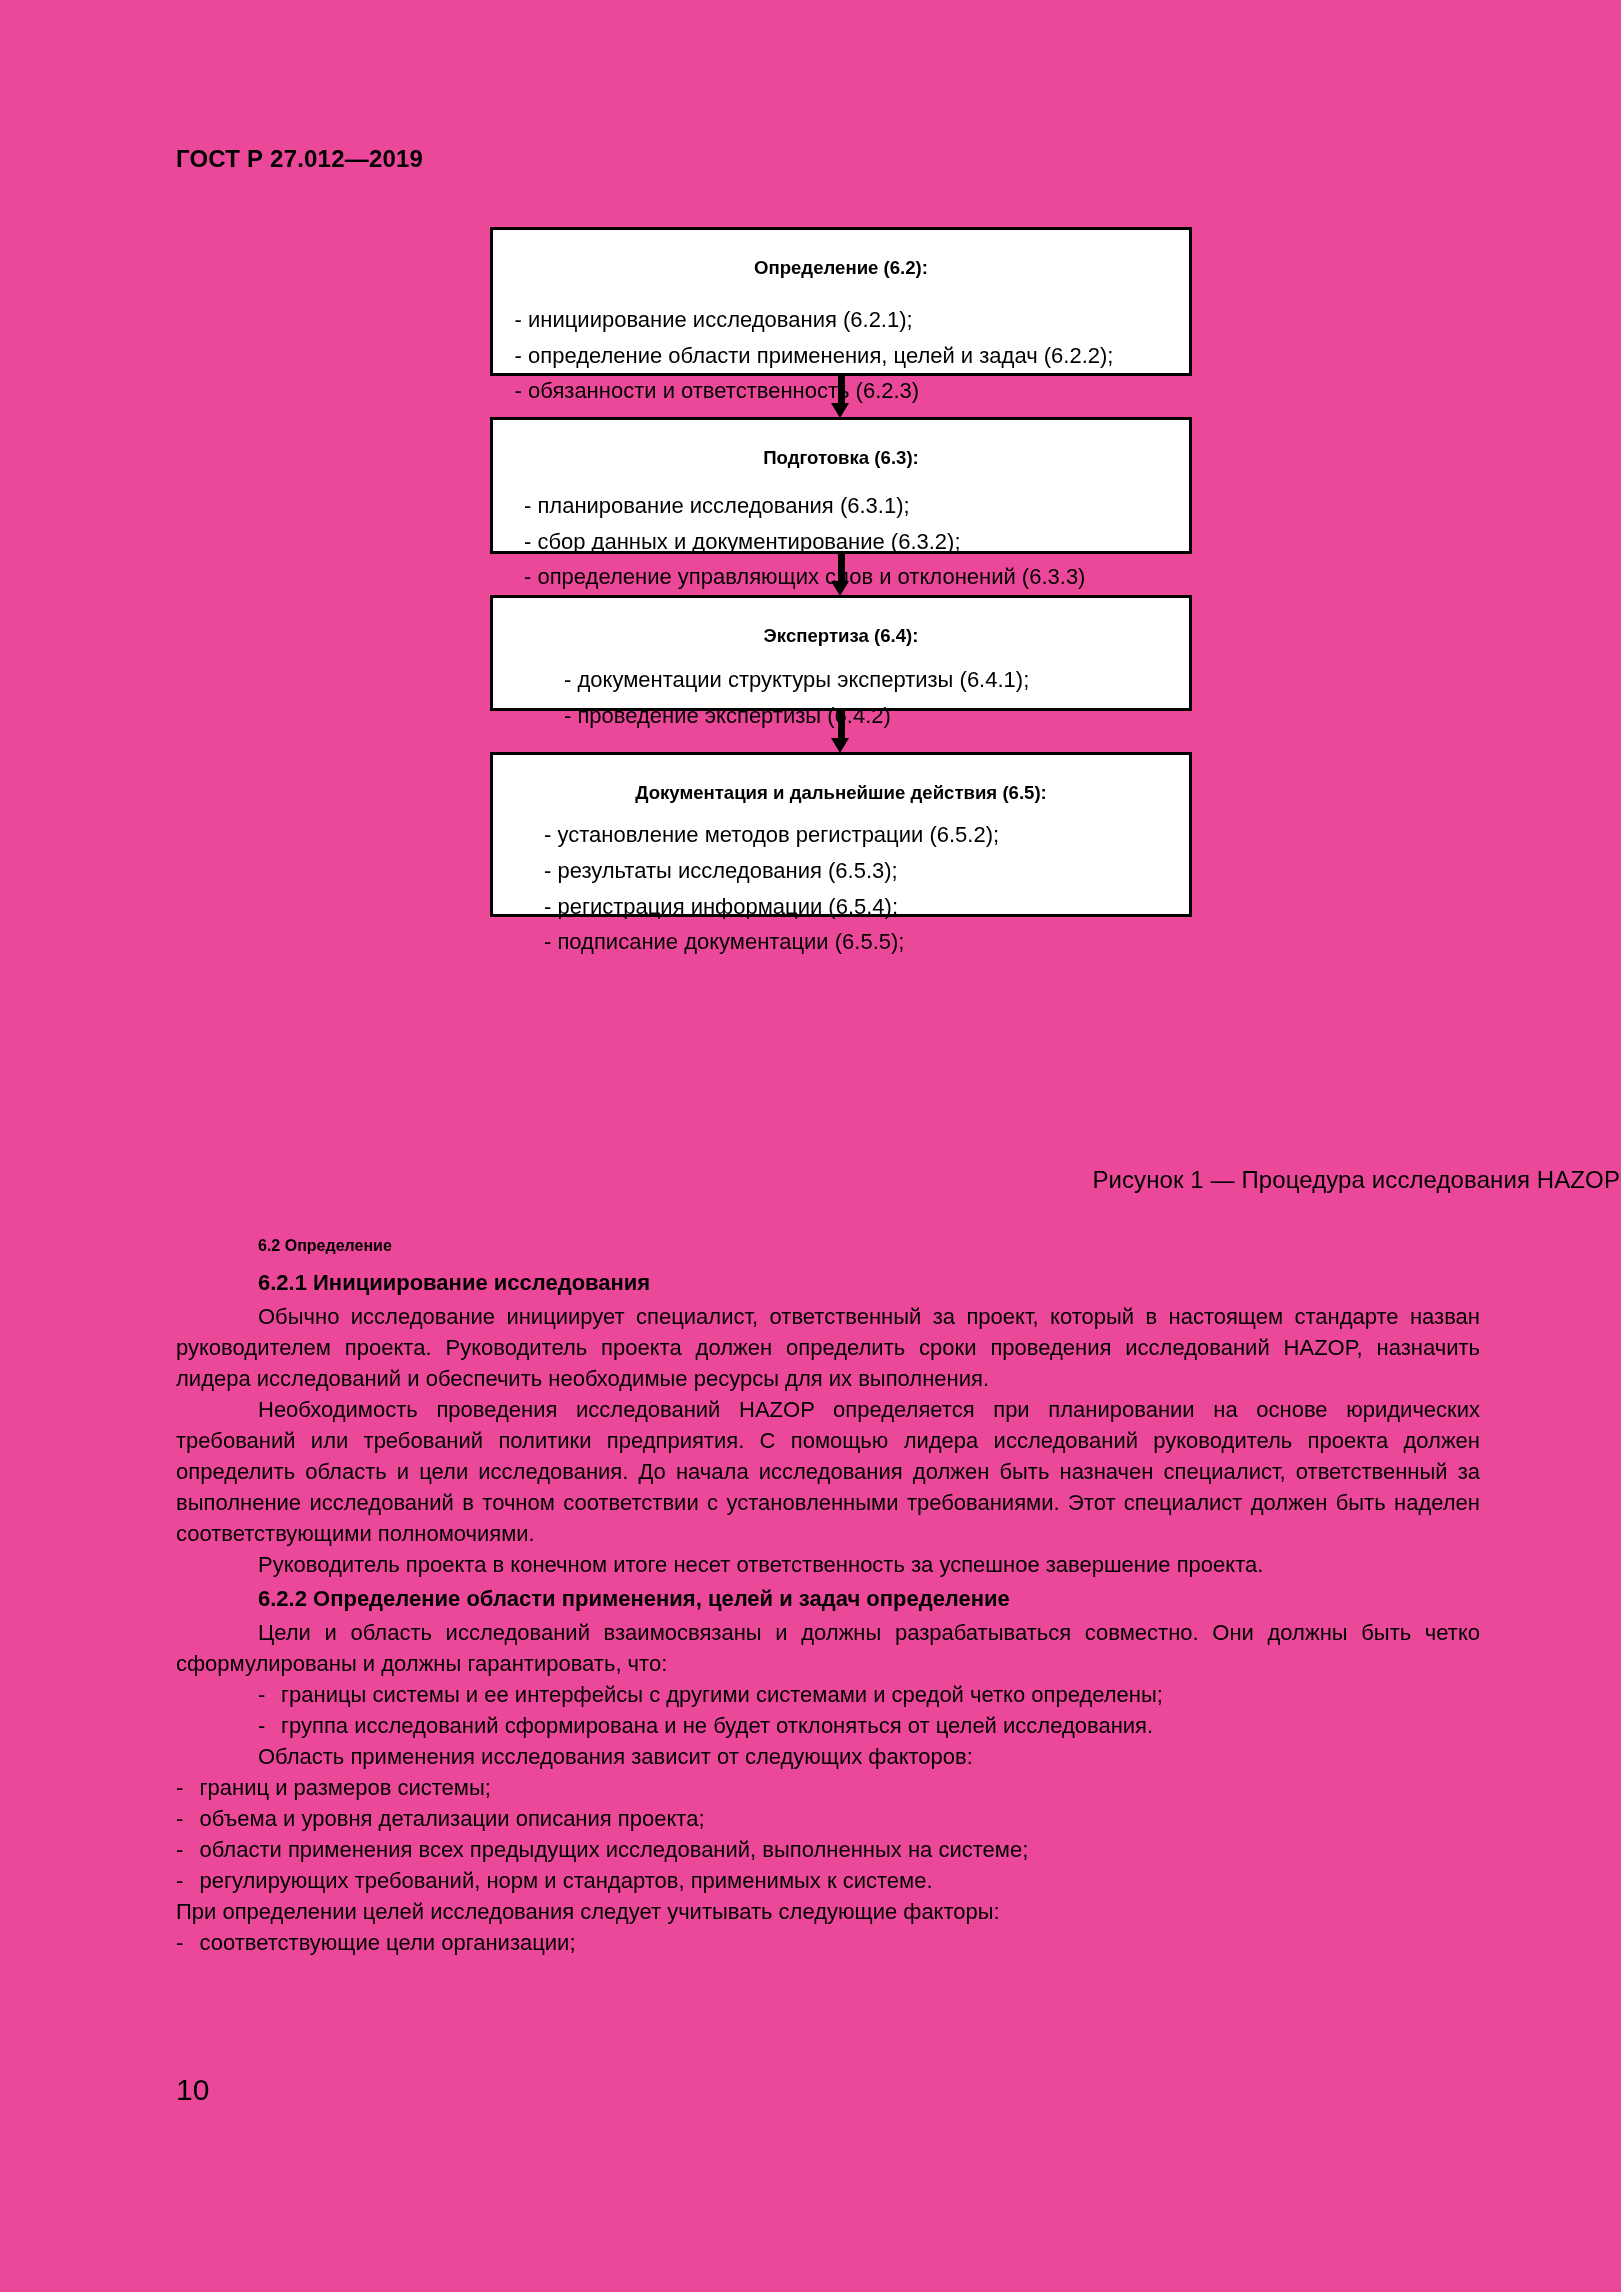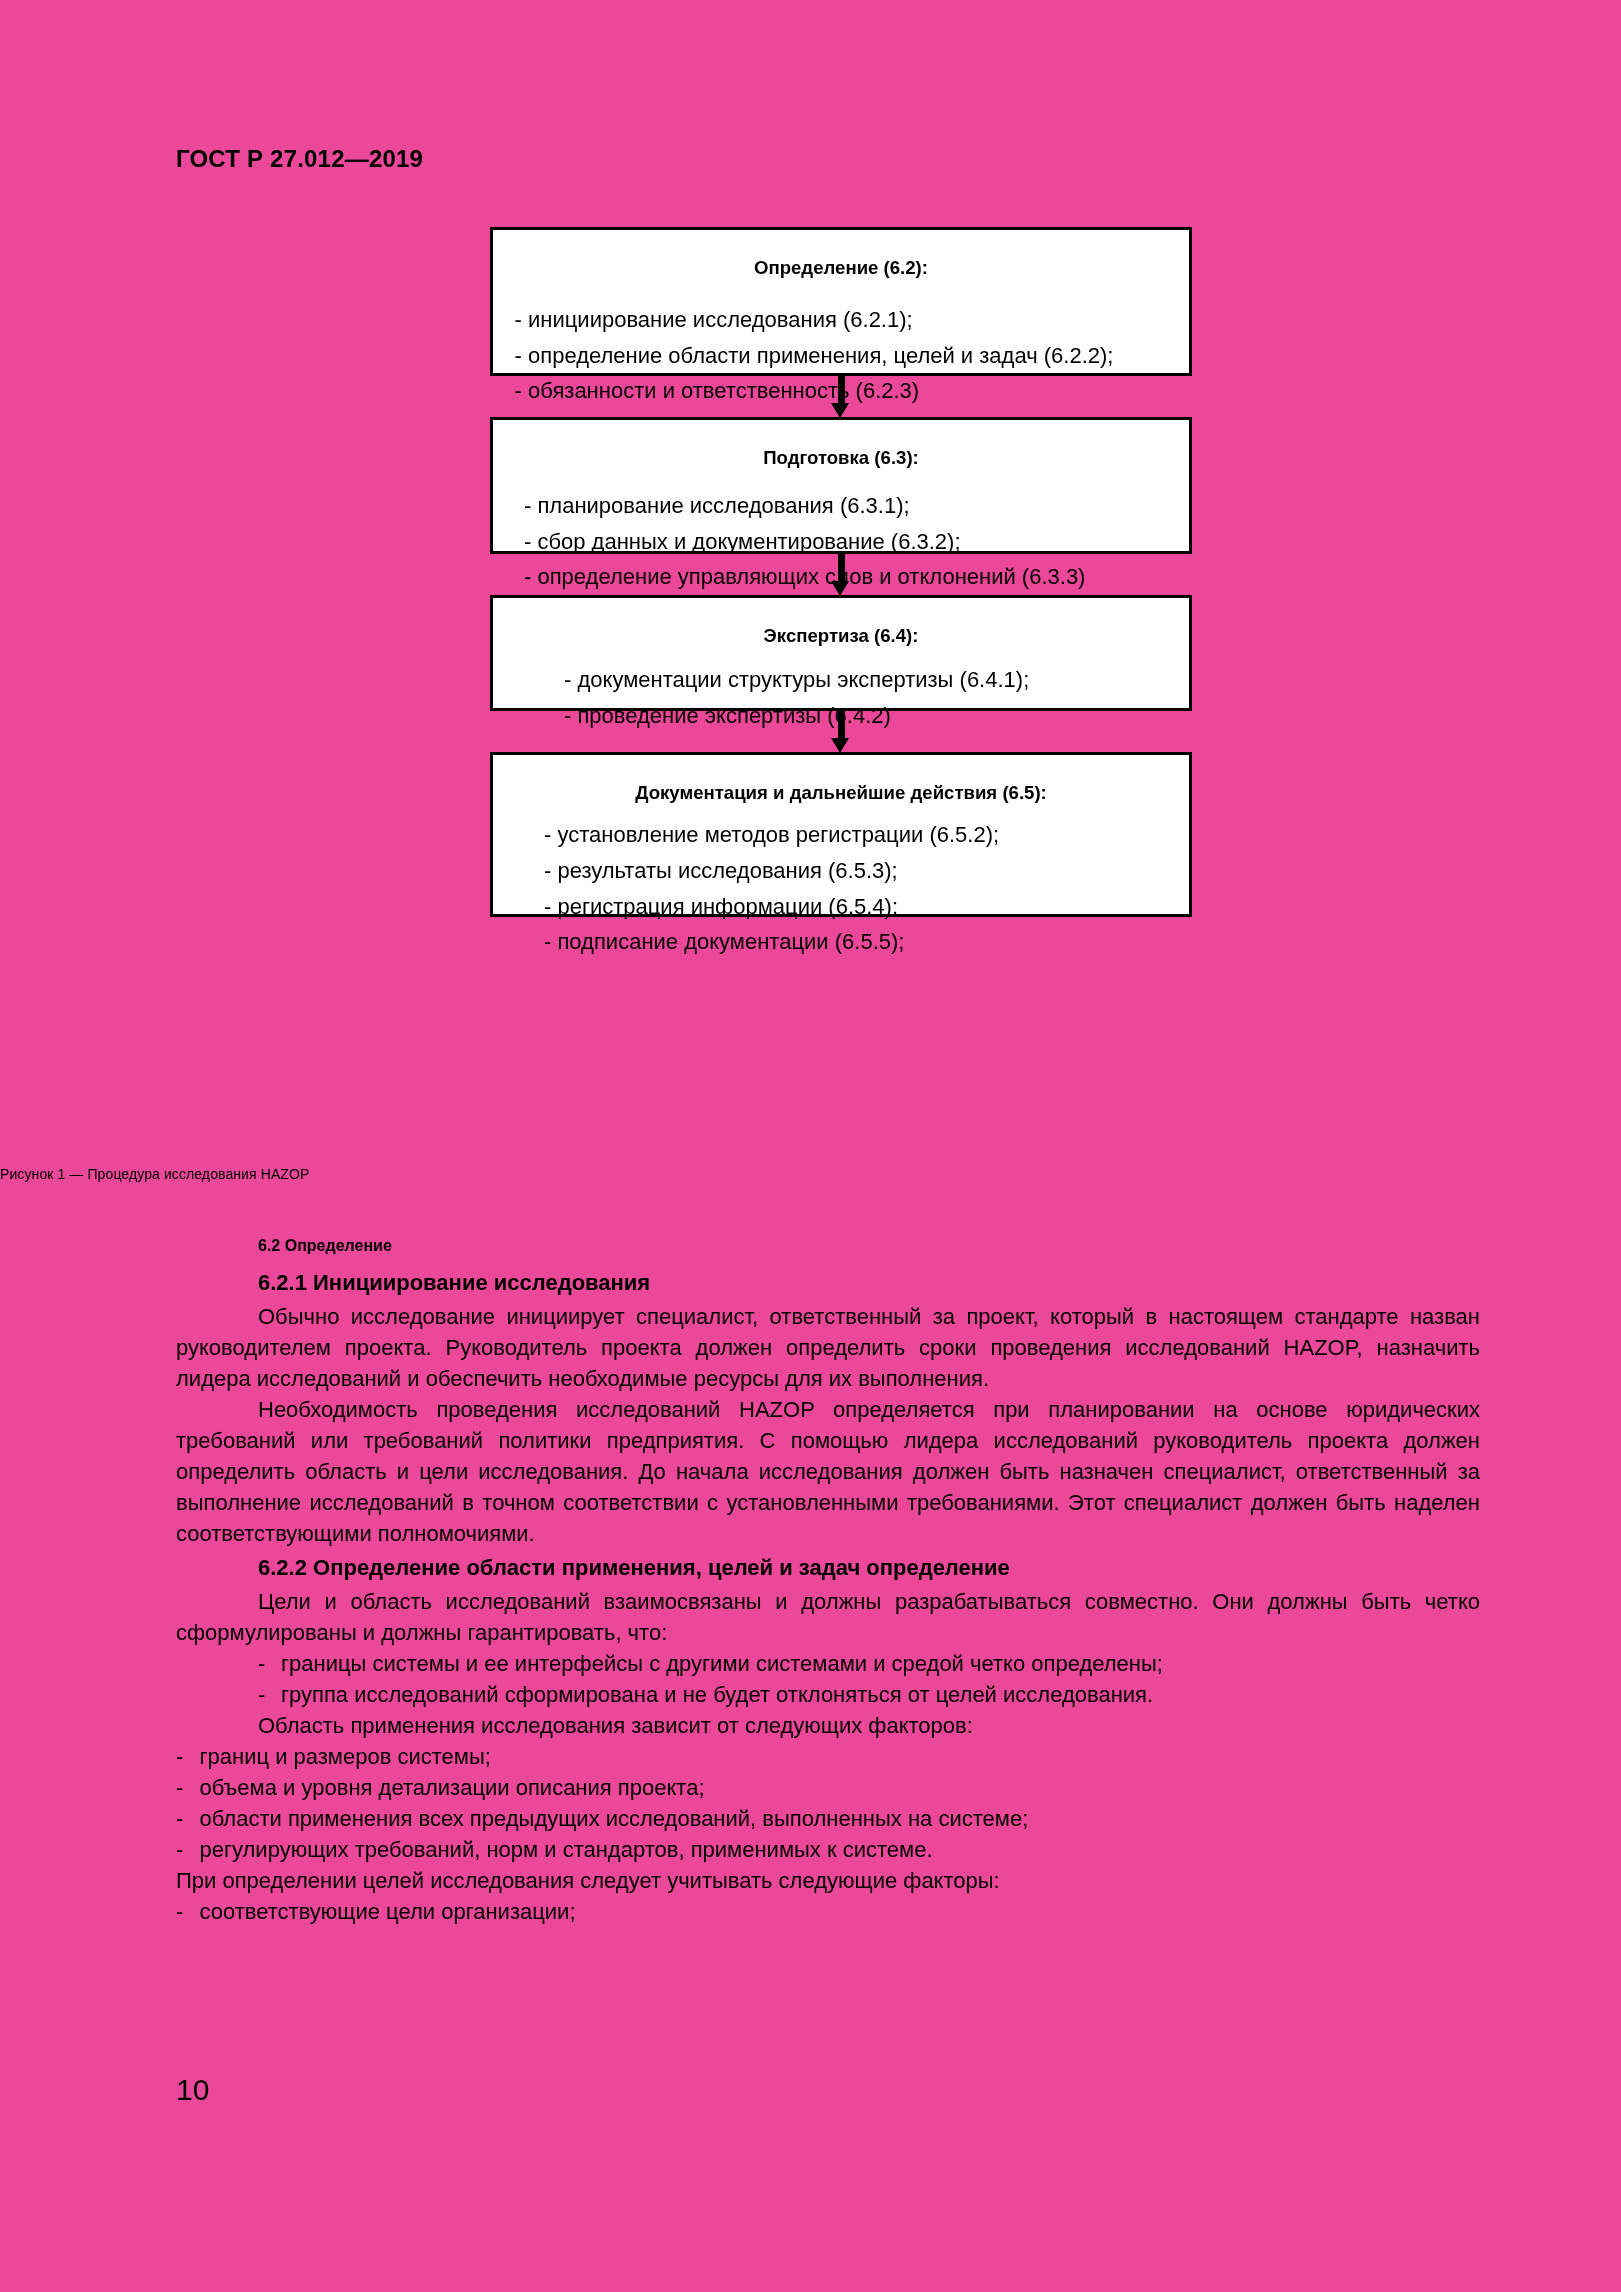--- a/index.html
+++ b/index.html
@@ -95,22 +95,22 @@
     border-left: 9.8px solid transparent;
     border-right: 9.8px solid transparent;
     border-top: 15.7px solid #000;
   }
 
   .caption {
     position: absolute;
     left: 0;
     right: 1px;
     top: 1166px;
-    text-align: left;
-    font-size: 14px;
+    text-align: right;
+    font-size: 24px;
     letter-spacing: 0.1px;
   }
 
   
   .body {
     position: absolute;
     left: 176px;
     top: 1227px;
     width: 1304px;
     font-size: 22px;
@@ -238,20 +238,21 @@
   <div class="caption">Рисунок 1 — Процедура исследования HAZOP</div>
 
   <div class="body">
 
     <div class="h2">6.2 Определение</div>
 
     <div class="h3">6.2.1 Инициирование исследования</div>
 
     <p class="para">Обычно исследование инициирует специалист, ответственный за проект, который в настоящем стандарте назван руководителем проекта. Руководитель проекта должен определить сроки проведения исследований HAZOP, назначить лидера исследований и обеспечить необходимые ресурсы для их выполнения.</p>
     <p class="para">Необходимость проведения исследований HAZOP определяется при планировании на основе юридических требований или требований политики предприятия. С помощью лидера исследований руководитель проекта должен определить область и цели исследования. До начала исследования должен быть назначен специалист, ответственный за выполнение исследований в точном соответствии с установленными требованиями. Этот специалист должен быть наделен соответствующими полномочиями.</p>
+    <p class="para nojust">Руководитель проекта в конечном итоге несет ответственность за успешное завершение проекта.</p>
 
     <div class="h3">6.2.2 Определение области применения, целей и задач определение</div>
 
     <p class="para">Цели и область исследований взаимосвязаны и должны разрабатываться совместно. Они должны быть четко сформулированы и должны гарантировать, что:</p>
 
     <ul class="dash">
       <li><span class="d">-</span><span>границы системы и ее интерфейсы с другими системами и средой четко определены;</span></li>
       <li><span class="d">-</span><span>группа исследований сформирована и не будет отклоняться от целей исследования.</span></li>
     </ul>
 

